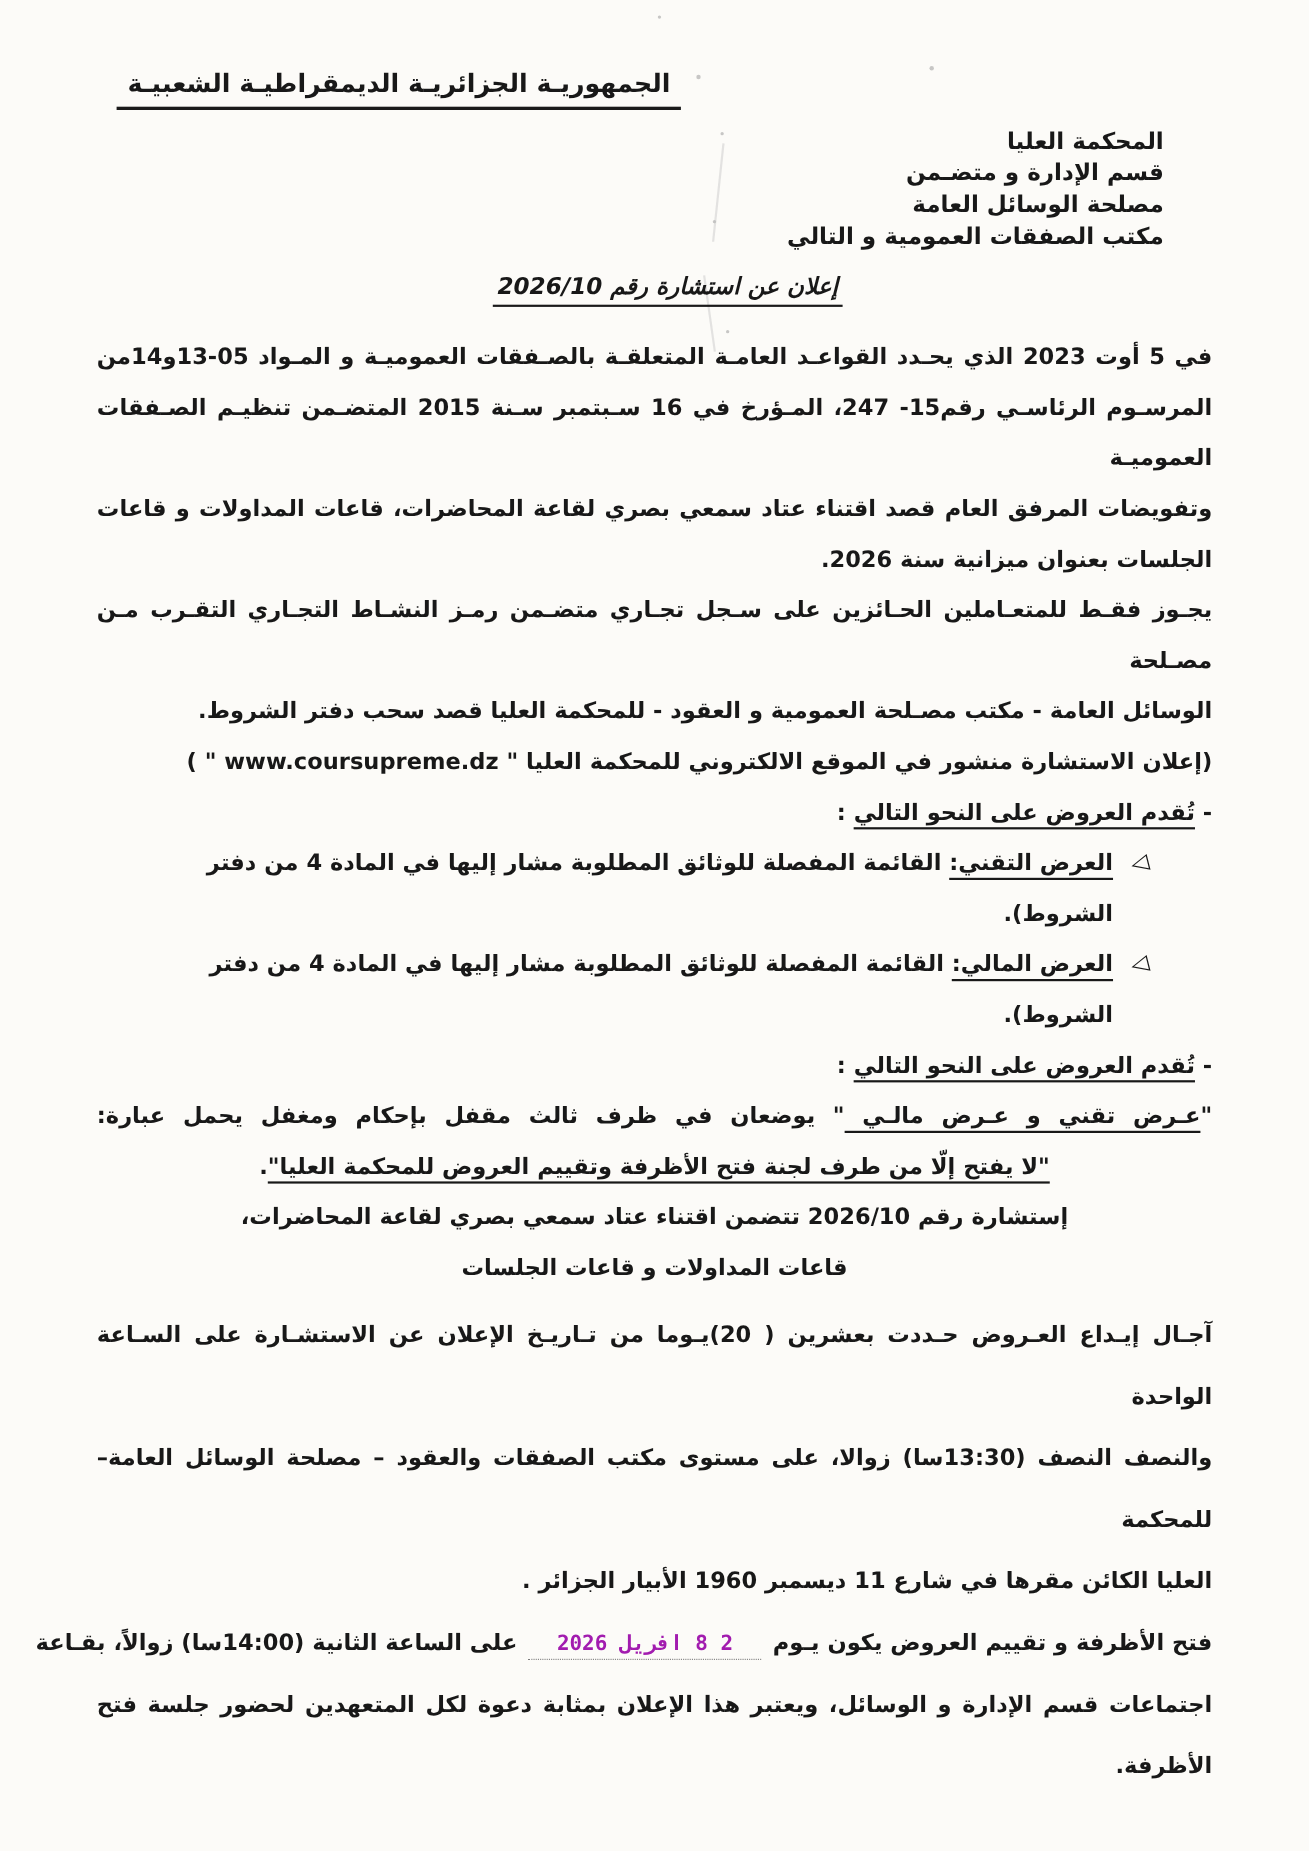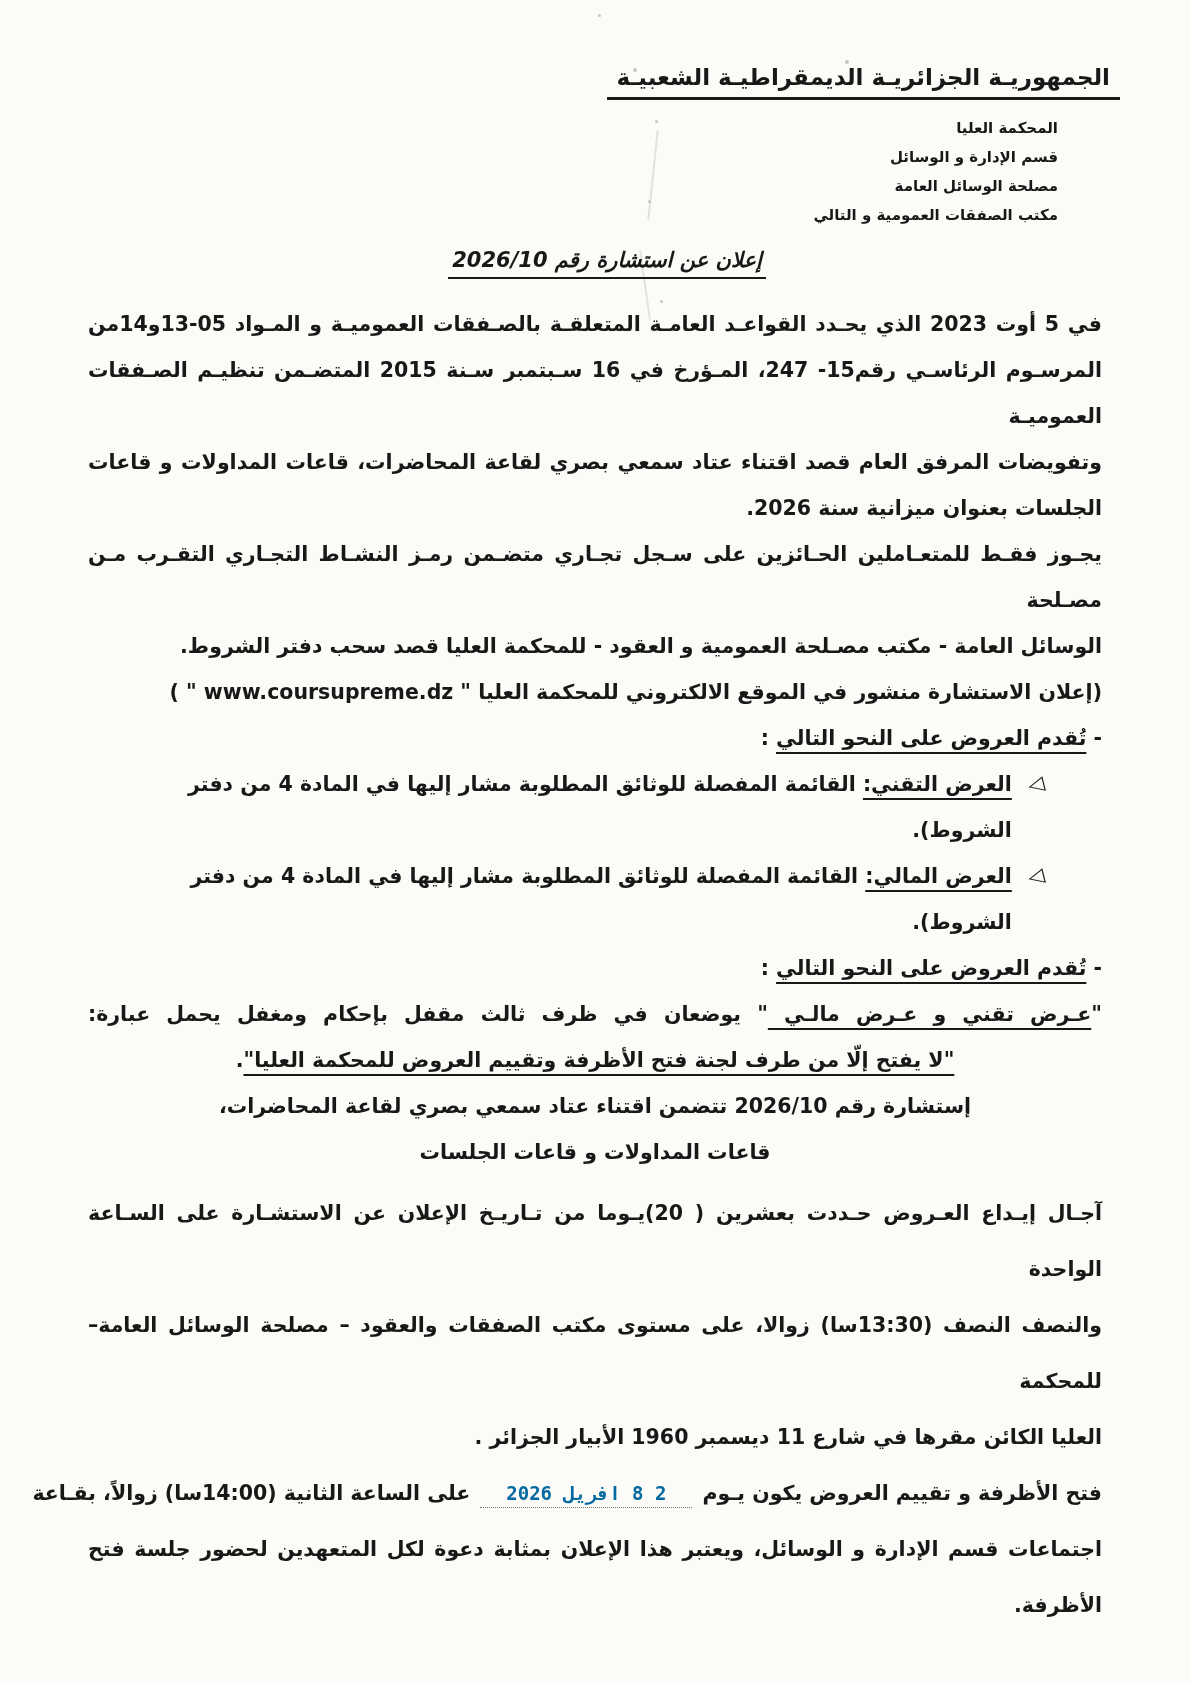--- a/index.html
+++ b/index.html
@@ -10,29 +10,29 @@
     background:#fcfbf8;
     color:#181818;
     font-family:"DejaVu Sans",sans-serif;
     font-weight:700;
     direction:rtl;
     overflow:hidden;
   }
   .content{padding:64px 88px 0 88px;}
 
   
-  .country{ text-align:right; margin-bottom:14px;}
+  .country{ text-align:left; margin-bottom:14px;}
   .country .inner{
     display:inline-block;
     font-size:23px;
     padding:0 10px 7px 10px;
     border-bottom:3px solid #1a1a1a;
     transform:translateX(18px); 
   }
-  .org{ font-size:15px; line-height:29px; text-align:right; padding-right:44px; margin-bottom:14px;}
+  .org{ font-size:21px; line-height:29px; text-align:right; padding-right:44px; margin-bottom:14px;}
   .org div{white-space:nowrap;}
 
   .doc-title{ text-align:center; margin:18px 0 22px 0;}
   .doc-title .inner{
     display:inline-block;
     font-size:21px; font-style:italic;
     padding:0 4px 5px 4px;
     border-bottom:2.5px solid #1a1a1a;
     transform:translateX(12px);
   }
@@ -93,21 +93,21 @@
   <div class="scratch" style="left:644px;top:250px;width:1.5px;height:70px;transform:rotate(-8deg);"></div>
 
   <div class="content">
 
     <div class="country">
       <span class="inner">الجمهوريـة الجزائريـة الديمقراطيـة الشعبيـة</span>
     </div>
 
     <div class="org">
       <div>المحكمة العليا</div>
-      <div>قسم الإدارة و الوسائل</div>
+      <div>قسم الإدارة و متضـمن</div>
       <div>مصلحة الوسائل العامة</div>
       <div>مكتب الصفقات العمومية و التالي</div>
     </div>
 
     <div class="doc-title">
       <span class="inner">إعلان عن استشارة رقم 2026/10</span>
     </div>
 
     <div class="body-txt">
 
@@ -152,20 +152,20 @@
       <div class="line-c">قاعات المداولات  و قاعات الجلسات</div>
 
       <div class="loose" style="margin-top:10px;">
         <div class="line-j">آجـال  إيـداع العـروض  حـددت بعشرين ( 20)يـوما من  تـاريـخ الإعلان  عن الاستشـارة على السـاعة الواحدة</div>
         <div class="line-j">والنصف النصف (13:30سا) زوالا، على مستوى مكتب الصفقات والعقود – مصلحة الوسائل العامة– للمحكمة</div>
         <div class="line-r">العليا الكائن مقرها في  شارع 11 ديسمبر 1960 الأبيار الجزائر .</div>
       </div>
 
       <div class="loose">
         <div class="opening-line">
-          <span>فتح الأظرفة و تقييم العروض يكون يـوم</span><span class="dotted-blank"><span class="stamp" style="color:#0369a1;">2 8 افريل 2026</span></span><span>على الساعة الثانية (14:00سا) زوالاً، بقـاعة</span>
+          <span>فتح الأظرفة و تقييم العروض يكون يـوم</span><span class="dotted-blank"><span class="stamp" style="color:#a21caf;">2 8 افريل 2026</span></span><span>على الساعة الثانية (14:00سا) زوالاً، بقـاعة</span>
         </div>
         <div class="line-j">اجتماعات قسم الإدارة و الوسائل، ويعتبر هذا الإعلان بمثابة دعوة  لكل المتعهدين لحضور جلسة فتح الأظرفة.</div>
       </div>
 
     </div>
   </div>
 </div>
 
 </body></html>

